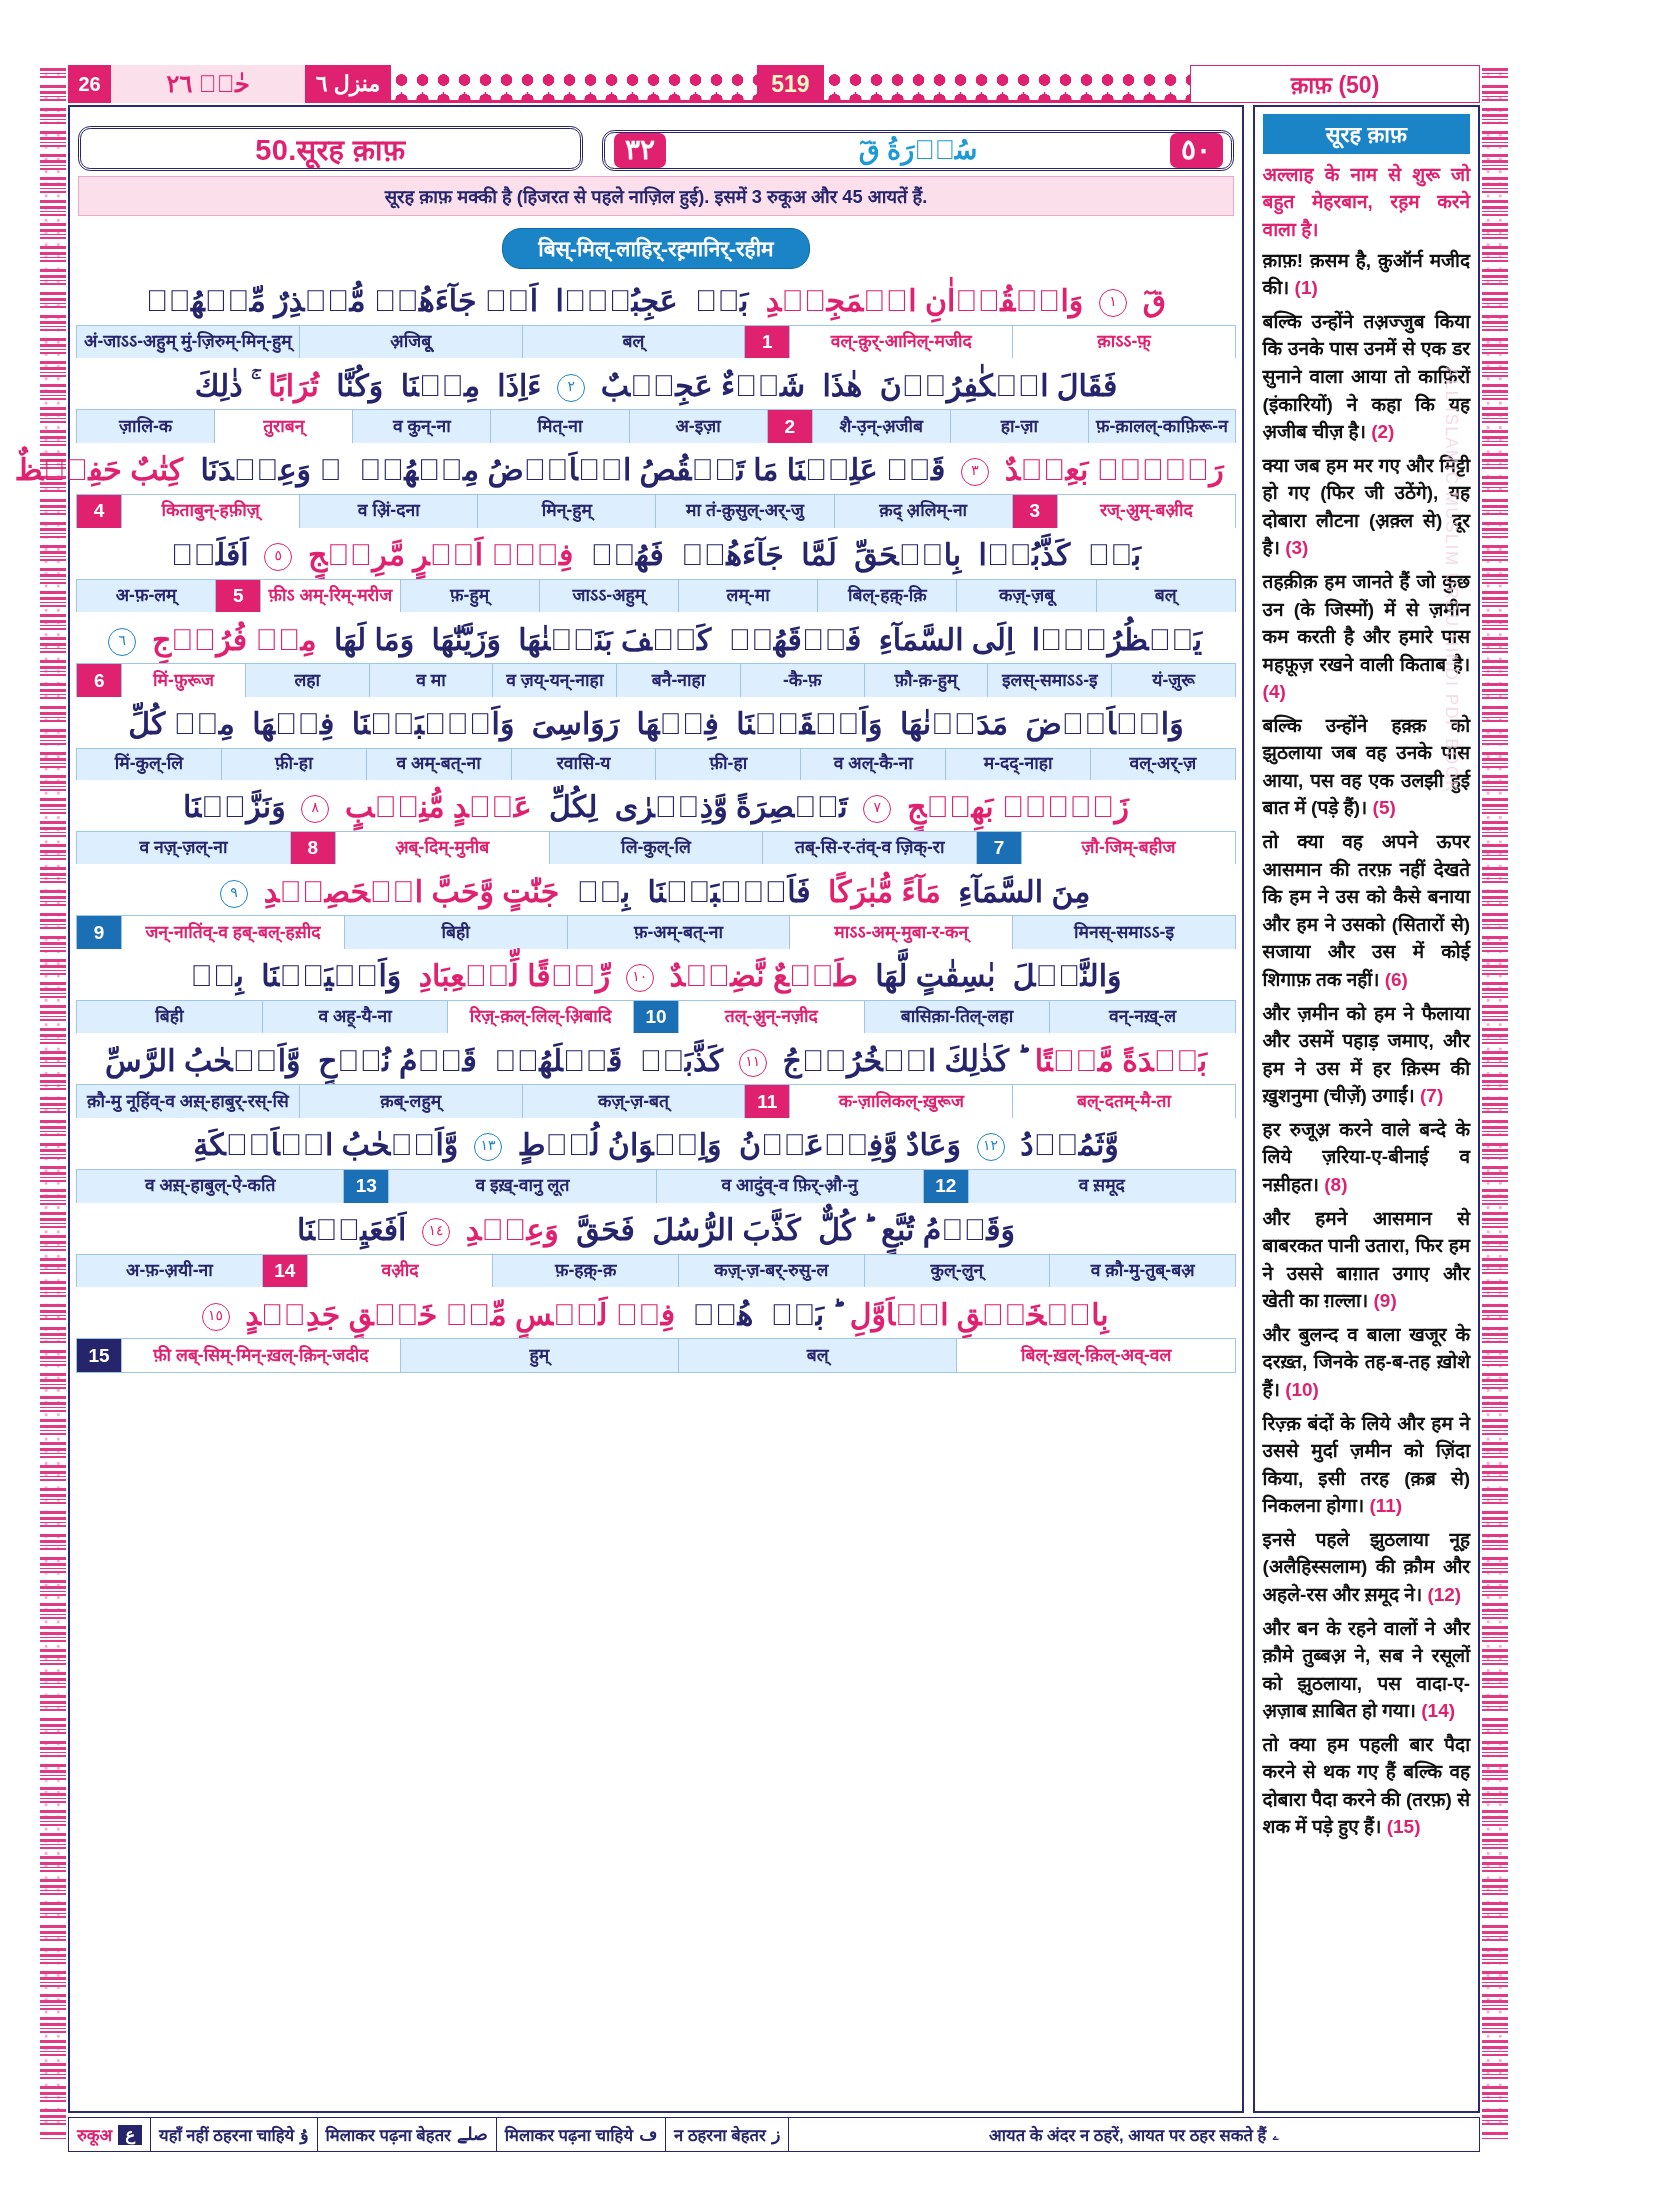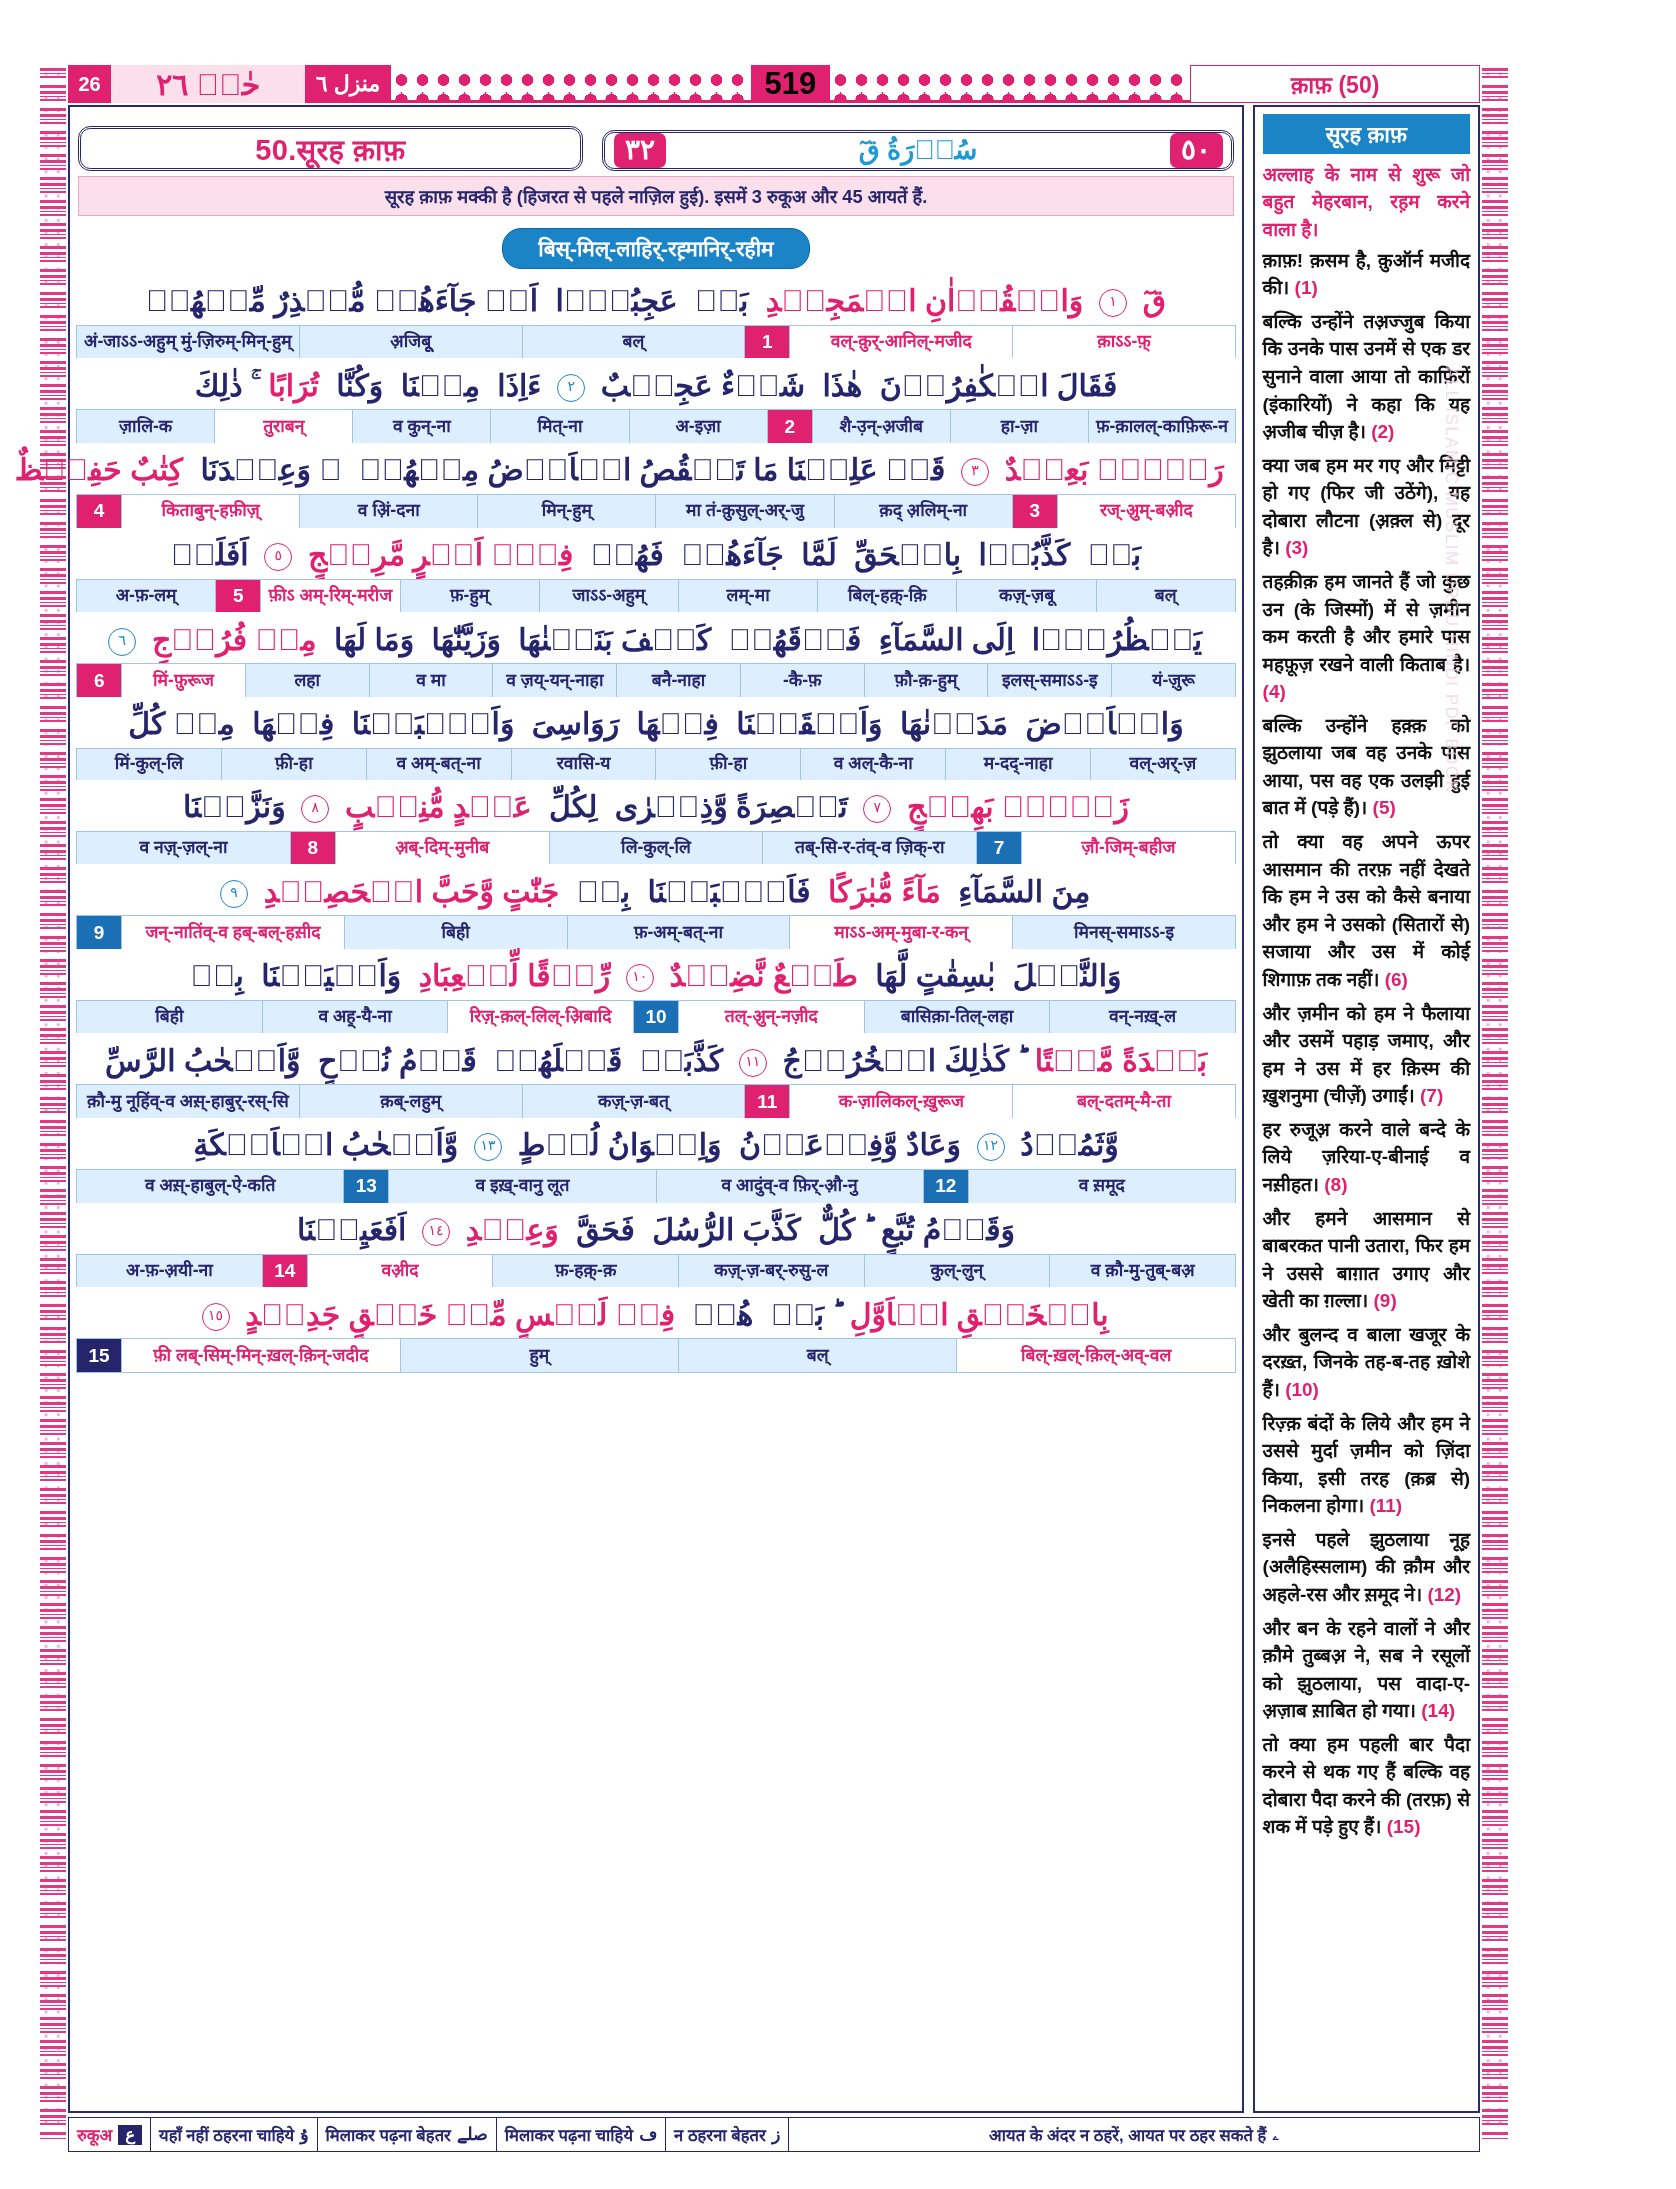--- a/index.html
+++ b/index.html
@@ -33,23 +33,23 @@
      background-image:
        radial-gradient(ellipse 9.6px 7.9px at 10.5px 26px,#e0216f 62%,transparent 64%),
        radial-gradient(circle at 10.5px 7px,#e0216f 22%,transparent 24%),
        linear-gradient(90deg,transparent 45%,#e0216f 46%,#e0216f 54%,transparent 55%);
      background-size:21px 30px,21px 30px,21px 10.5px;
      background-repeat:repeat-x;background-position:0 0,0 0,0 19px;}
   .hdr .orn-fill .base{position:absolute;left:0;right:0;bottom:0;height:2.6px;background:#e0216f;}
 
   .badge-page{background:#e0216f;color:#fff;font-weight:700;font-size:20px;display:flex;align-items:center;justify-content:center;padding:0 10.5px;}
   .para-box{background:#fbe0ec;color:#e0216f;display:flex;align-items:center;justify-content:center;min-width:194px;
-     font-size:30px;font-weight:700;direction:rtl;}
+     font-size:24px;font-weight:700;direction:rtl;}
   .manzil{background:#e0216f;color:#fff;display:flex;align-items:center;justify-content:center;padding:0 10.5px;font-size:22px;font-weight:700;direction:rtl;}
-  .badge-num{background:#e0216f;color:#000000;font-weight:700;font-size:31px;display:flex;align-items:center;justify-content:center;padding:0 14px;}
+  .badge-num{background:#e0216f;color:#fef9c3;font-weight:700;font-size:23px;display:flex;align-items:center;justify-content:center;padding:0 14px;}
   .surah-hdr-box{border:1.7px solid #e0216f;background:#fff;color:#e0216f;display:flex;align-items:center;justify-content:center;
      min-width:288px;font-size:23px;font-weight:700;}
 
   
   .body-wrap{position:absolute;left:68px;right:68px;top:105px;bottom:77px;display:flex;gap:8.7px;}
   .col-left{width:1176px;border:2.6px double #2a2a6e;background:#fff;box-sizing:border-box;padding:6.1px;display:flex;flex-direction:column;}
   .col-right{flex:1;border:2.6px double #2a2a6e;background:#fff;box-sizing:border-box;padding:7px 7.9px;overflow:hidden;}
 
   
   .title-strip{display:flex;align-items:flex-end;gap:19px;margin:4.4px 1.7px 0 1.7px;height:54px;}

